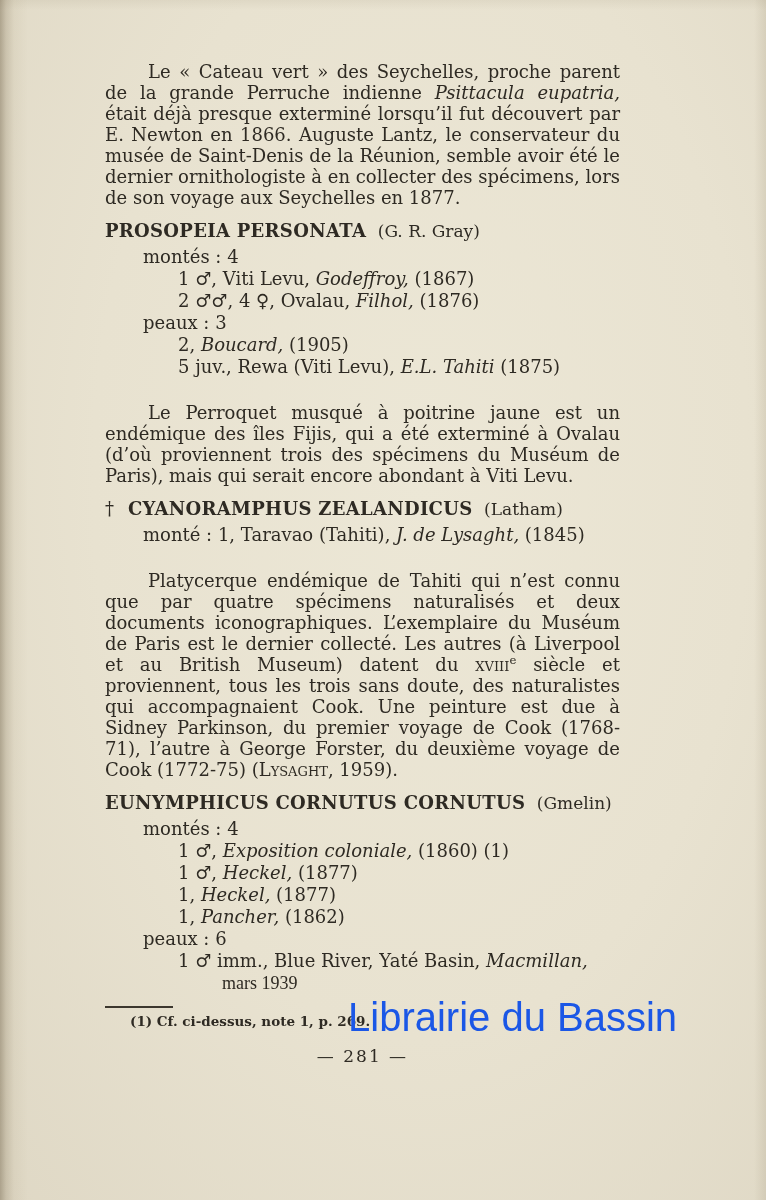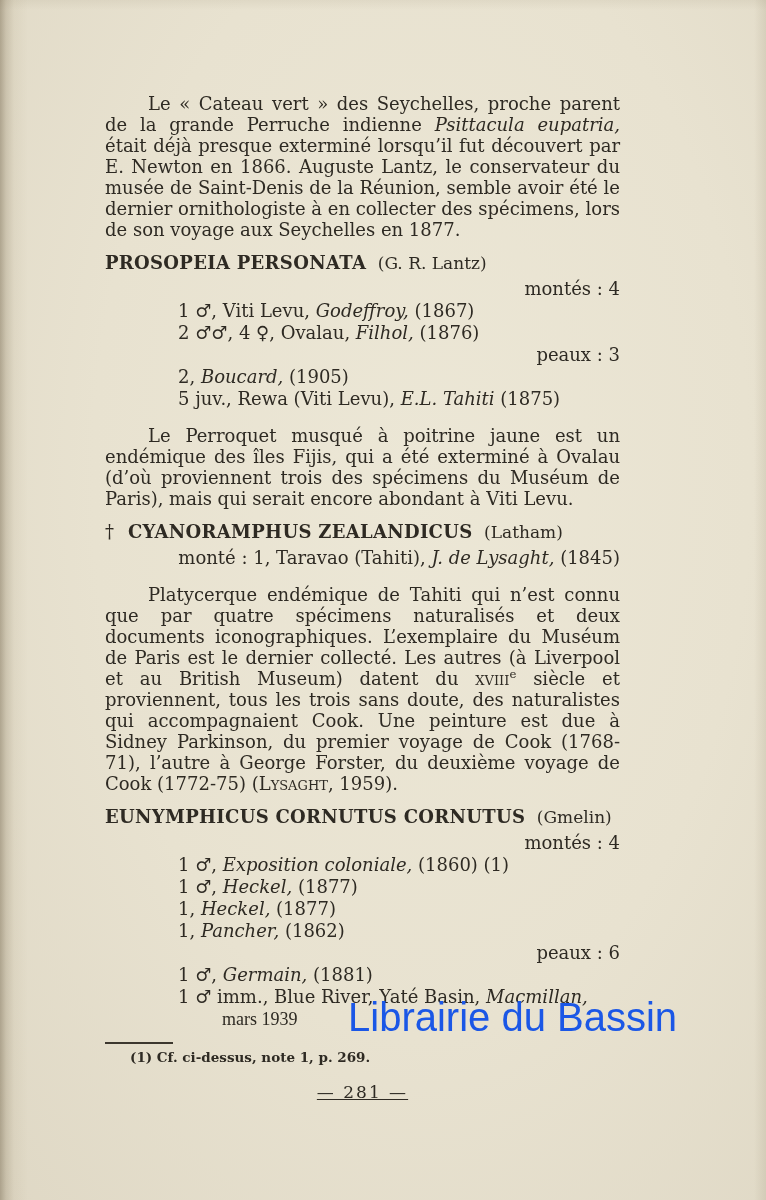--- a/index.html
+++ b/index.html
@@ -14,68 +14,68 @@
   .scan {
     position: absolute; inset: 0;
     background:
       linear-gradient(to right, rgba(110,96,70,0.45) 0px, rgba(140,126,98,0.28) 6px, rgba(180,168,140,0.14) 14px, rgba(0,0,0,0) 28px),
       linear-gradient(to left, rgba(140,128,100,0.16) 0px, rgba(0,0,0,0) 12px),
       linear-gradient(to bottom, rgba(140,128,100,0.10) 0px, rgba(0,0,0,0) 10px),
       radial-gradient(ellipse at 55% 40%, #ece7d6 0%, #e8e2d0 55%, #dfd8c5 100%);
   }
   .content {
     position: absolute; left: 105px; top: 0; width: 515px;
-    padding-top: 93px;
+    padding-top: 61px;
   }
   .para {
     margin: 0;
     font-size: 18px; line-height: 21px;
     text-align: justify;
   }
   .para.indent { text-indent: 43px; }
   .species-heading {
     margin: 11px 0 3px 0;
     font-size: 18px; line-height: 24px;
     font-weight: bold; letter-spacing: 0.3px;
   }
   .dagger { font-weight: normal; margin-right: 7px; }
   .dagger:empty { display: none; margin: 0; }
   .sp-auth { font-weight: normal; font-size: 17px; letter-spacing: 0; margin-left: 5px; }
   .line { font-size: 18px; line-height: 22px; }
-  .indent-1 { padding-left: 38px; text-align: right; }
+  .indent-1 { padding-left: 38px; }
   .indent-2 { padding-left: 73px; }
   .indent-3 { padding-left: 117px; font-family: Liberation Serif, serif; }
   .i  { font-style: italic; }
   .sc { font-variant: small-caps; }
   .sup { vertical-align: super; font-size: 0.65em; line-height: 0; }
-  .species-para { margin-top: 15px; }
+  .species-para { margin-top: 24px; }
   .footnote-block { margin-top: 12px; }
   .footnote-rule { width: 68px; height: 0; border-top: 2px solid #3c372e; }
   .footnote { margin-top: 5px; padding-left: 25px; font-size: 13.5px; line-height: 17px; font-weight: bold; }
-  .pageno { margin-top: 16px; text-align: center; font-size: 17px; letter-spacing: 2px; text-decoration: underline; }
+  .pageno { margin-top: 16px; text-align: center; font-size: 17px; letter-spacing: 2px; }
   .watermark {
     position: absolute; left: 348px; top: 995px;
     font-family: "Liberation Sans", sans-serif;
     font-size: 40px; font-weight: 400;
     color: #1b57e6;
     white-space: nowrap;
   }
 </style>
 </head>
 <body>
 
 <div class="scan">
   <div class="content">
     <p class="para indent"><span>Le « Cateau vert » des Seychelles, proche parent de la grande Perruche indienne </span><span class="i">Psittacula eupatria,</span><span> était déjà presque exterminé lorsqu’il fut découvert par E. Newton en 1866. Auguste Lantz, le conservateur du musée de Saint-Denis de la Réunion, semble avoir été le dernier ornithologiste à en collecter des spécimens, lors de son voyage aux Seychelles en 1877.</span></p>
     <div>
   <section class="species">
     <h2 class="species-heading">
       
       <span class="sp-title">PROSOPEIA PERSONATA</span>
-      <span class="sp-auth">(G. R. Lantz)</span>
+      <span class="sp-auth">(G. R. Gray)</span>
     </h2>
     <div class="lines">
             <div class="line indent-1"><span>montés : 4</span></div>
             <div class="line indent-2"><span>1 ♂, Viti Levu, </span><span class="i">Godeffroy,</span><span> (1867)</span></div>
             <div class="line indent-2"><span>2 ♂♂, 4 ♀, Ovalau, </span><span class="i">Filhol,</span><span> (1876)</span></div>
             <div class="line indent-1"><span>peaux : 3</span></div>
             <div class="line indent-2"><span>2, </span><span class="i">Boucard,</span><span> (1905)</span></div>
             <div class="line indent-2"><span>5 juv., Rewa (Viti Levu), </span><span class="i">E.L. Tahiti</span><span> (1875)</span></div>
           </div>
     <p class="para indent species-para"><span>Le Perroquet musqué à poitrine jaune est un endémique des îles Fijis, qui a été exterminé à Ovalau (d’où proviennent trois des spécimens du Muséum de Paris), mais qui serait encore abondant à Viti Levu.</span></p>
@@ -99,21 +99,20 @@
       <span class="sp-title">EUNYMPHICUS CORNUTUS CORNUTUS</span>
       <span class="sp-auth">(Gmelin)</span>
     </h2>
     <div class="lines">
             <div class="line indent-1"><span>montés : 4</span></div>
             <div class="line indent-2"><span>1 ♂, </span><span class="i">Exposition coloniale,</span><span> (1860) (1)</span></div>
             <div class="line indent-2"><span>1 ♂, </span><span class="i">Heckel,</span><span> (1877)</span></div>
             <div class="line indent-2"><span>1, </span><span class="i">Heckel,</span><span> (1877)</span></div>
             <div class="line indent-2"><span>1, </span><span class="i">Pancher,</span><span> (1862)</span></div>
             <div class="line indent-1"><span>peaux : 6</span></div>
-            <div class="line indent-2"><span>1 ♂, </span><span class="i">Germain,</span><span> (1881)</span></div>
             <div class="line indent-2"><span>1 ♂ imm., Blue River, Yaté Basin, </span><span class="i">Macmillan,</span></div>
             <div class="line indent-3"><span>mars 1939</span></div>
           </div>
 
   </section>
 </div>
     <div class="footnote-block">
       <div class="footnote-rule"></div>
       <div class="footnote">(1) Cf. ci-dessus, note 1, p. 269.</div>
     </div>

